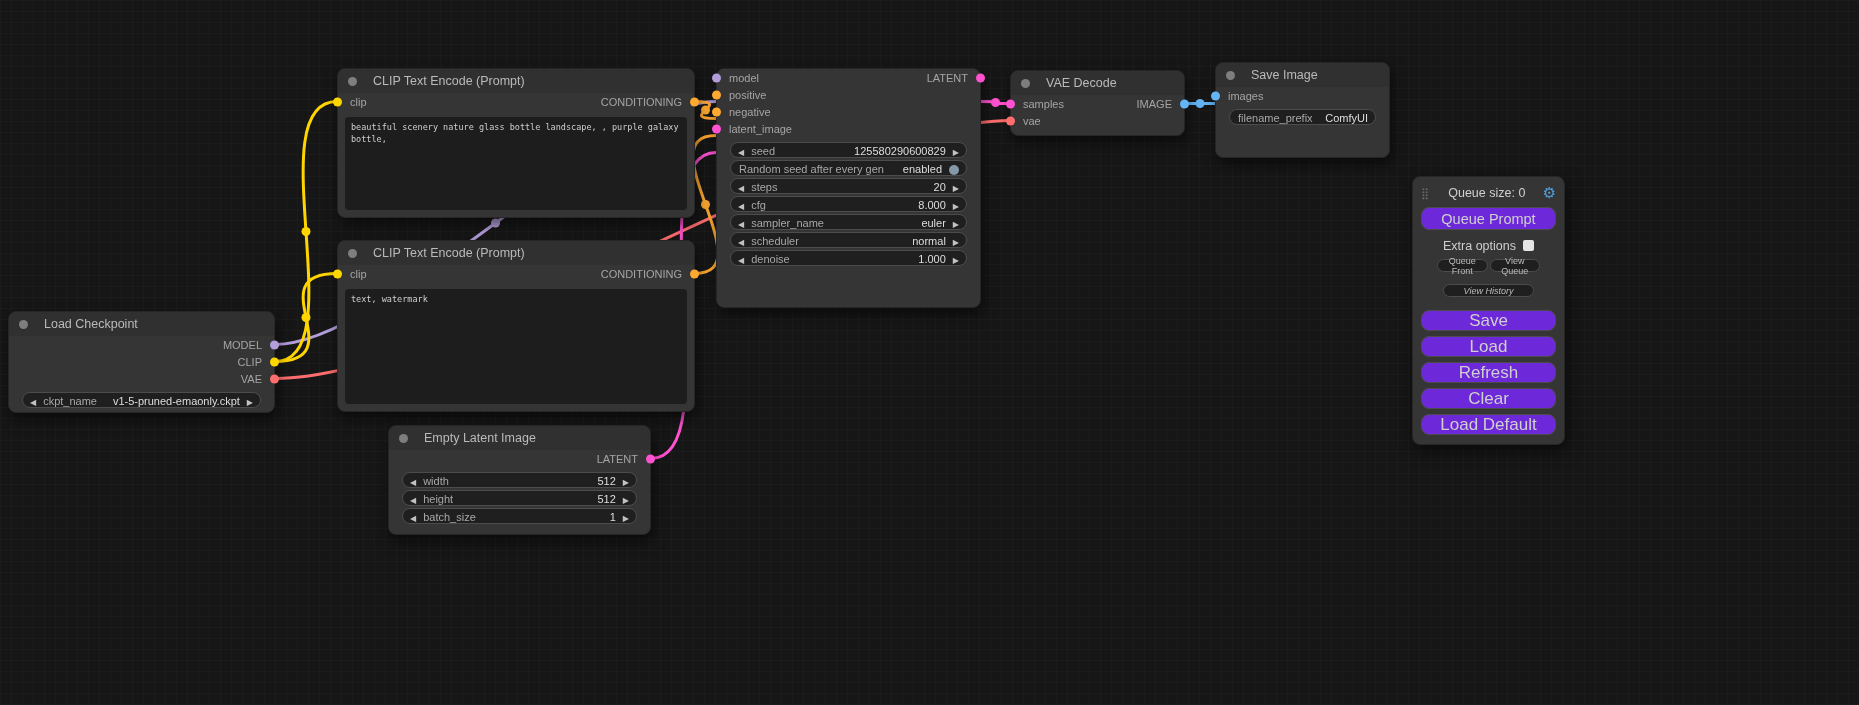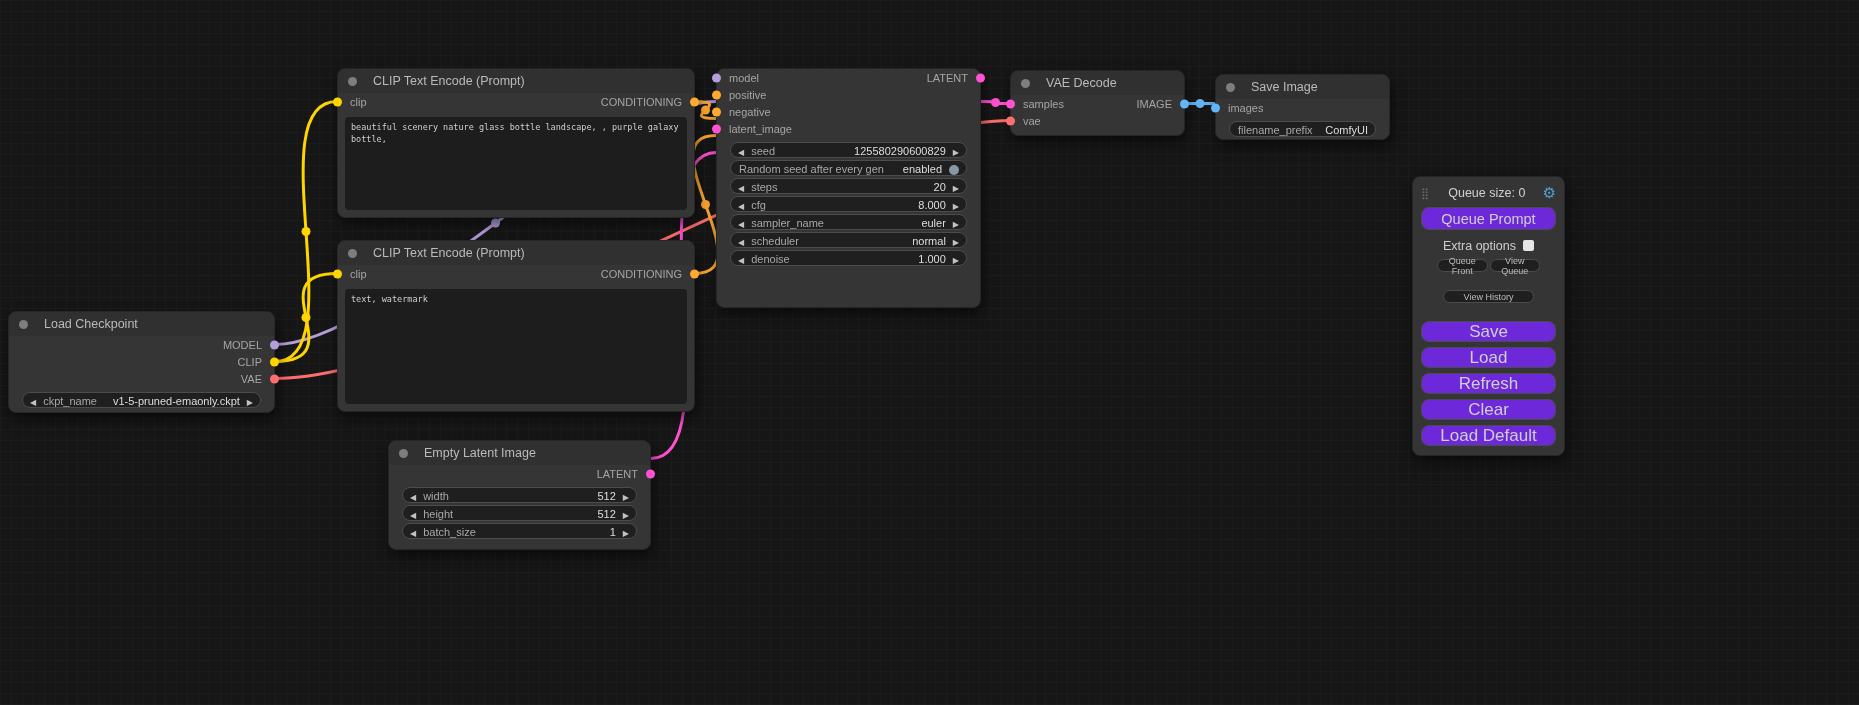--- a/index.html
+++ b/index.html
@@ -59,21 +59,21 @@
   .mbtn { display:block; width:100%; background:#6d28d9; border:1px solid #4c4c4c; border-radius:8px;
     color:#cfcfcf; text-align:center; font-family:inherit; cursor:pointer; }
   .btn-queue { height:23px; font-size:14.5px; margin:3px 0 7px; }
   .extra-row { display:flex; align-items:center; justify-content:center; gap:7px; color:#cfcfcf;
     font-size:12.5px; height:17px; }
   .checkbox { width:11px; height:11px; background:#e6e6e6; border-radius:2px; flex:none; }
   .small-row { display:flex; gap:2px; margin:5px 16px 4px; }
   .sbtn { flex:1; height:13px; font-size:9px; border-radius:7px; background:#1f1f1f;
     border:1px solid #4c4c4c; color:#bdbdbd; display:flex; align-items:center; justify-content:center;
     font-family:inherit; cursor:pointer; }
-  .sbtn.history { width:68%; margin:18px auto; flex:none; }
+  .sbtn.history { width:68%; margin:12px auto; flex:none;font-style:italic; }
   .btn-big { height:21px; font-size:17px; margin-top:5px; }
   .btn-big.first { margin-top:13px; }
 </style>
 </head>
 <body>
 
 <div id="canvas">
 
   <svg id="wires" width="1859" height="705" viewBox="0 0 1859 705">
     <path d="M275,344.5 C385,344.5 606,101.5 716,101.5" stroke="#B39DDB"></path>
@@ -145,21 +145,21 @@
     </div>
     <div class="slot">
       <span class="l">clip</span>
       <span class="r">CONDITIONING</span>
       <span class="sdot in c-clip"></span>
       <span class="sdot out c-cond"></span>
     </div>
     <div class="textbox">text, watermark</div>
   </div>
 
-  <div class="node" style="left:388px;top:425px;width:263px;height:110px;margin-top:15px;">
+  <div class="node" style="left:388px;top:425px;width:263px;height:110px;">
     <div class="ntitle">
       <span class="tdot"></span>
       <span class="ttext">Empty Latent Image</span>
     </div>
     <div class="slot">
       <span class="r">LATENT</span>
       <span class="sdot out c-latent"></span>
     </div>
     <div class="warea">
       <div class="widget stepper">
@@ -257,21 +257,21 @@
       <span class="r">IMAGE</span>
       <span class="sdot in c-latent"></span>
       <span class="sdot out c-image"></span>
     </div>
     <div class="slot">
       <span class="l">vae</span>
       <span class="sdot in c-vae"></span>
     </div>
   </div>
 
-  <div class="node" style="left:1215px;top:74px;width:175px;height:66px;">
+  <div class="node" style="left:1215px;top:62px;width:175px;height:96px;">
     <div class="ntitle">
       <span class="tdot"></span>
       <span class="ttext">Save Image</span>
     </div>
     <div class="slot">
       <span class="l">images</span>
       <span class="sdot in c-image"></span>
     </div>
     <div class="warea">
       <div class="widget text">

